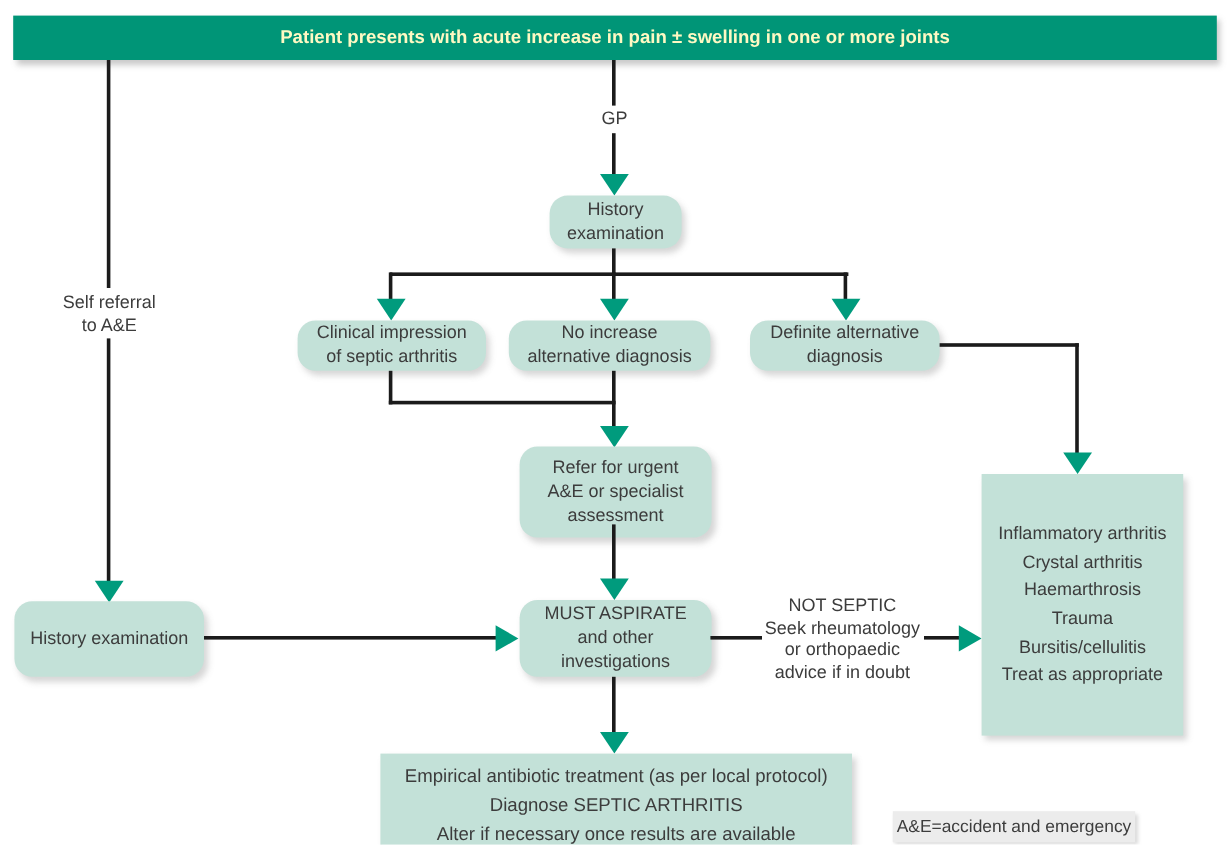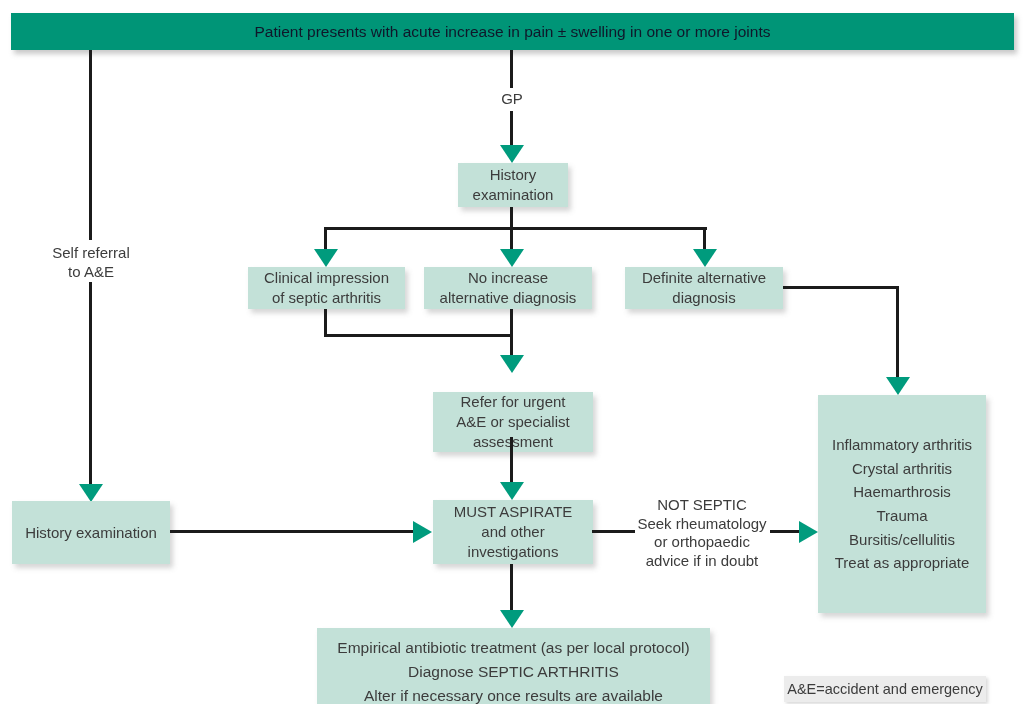--- a/index.html
+++ b/index.html
@@ -9,27 +9,27 @@
     --line:#1b1b1b;
     --text:#3c3c3c;
   }
   html,body{margin:0;padding:0;background:#fff;}
   #stage{
     position:relative;width:1024px;height:704px;overflow:hidden;background:#fff;
     font-family:"Liberation Sans","DejaVu Sans",sans-serif;color:var(--text,#3c3c3c);
   }
   .banner{
     position:absolute;display:flex;align-items:center;justify-content:center;
-    background:var(--banner,#009577);color:#0f172a;font-weight:400;font-size:15.5px;
+    background:var(--banner,#009577);color:#fef9c3;font-weight:700;font-size:15.5px;
     box-shadow:3px 4px 5px rgba(100,100,100,0.35);
   }
   .node{
     position:absolute;display:flex;align-items:center;justify-content:center;
     background:var(--node-fill,#c3e1d8);font-size:15px;line-height:1.32;text-align:center;
-    white-space:pre-line;box-shadow:3px 4px 5px rgba(120,120,120,0.30);
+    white-space:pre-line;box-shadow:3px 4px 5px rgba(120,120,120,0.30);border-radius:15px;
   }
   .freelabel{
     position:absolute;font-size:15px;line-height:1.25;text-align:center;white-space:pre-line;
   }
   .vl{position:absolute;width:3px;background:var(--line,#1b1b1b);}
   .hl{position:absolute;height:3px;background:var(--line,#1b1b1b);}
   .arr-d{position:absolute;width:0;height:0;
     border-left:12px solid transparent;border-right:12px solid transparent;
     border-top:18px solid var(--arrow,#009b7d);}
   .arr-r{position:absolute;width:0;height:0;
@@ -76,21 +76,21 @@
 of septic arthritis</div>
   <div class="node" style="left:424px;top:267px;width:168px;height:42px;">No increase
 alternative diagnosis</div>
   <div class="node" style="left:625px;top:267px;width:158px;height:42px;">Definite alternative
 diagnosis</div>
 
   <div class="vl" style="left:324px;top:309px;height:28px;"></div>
   <div class="hl" style="left:324px;top:334px;width:189px;"></div>
   <div class="vl" style="left:510px;top:309px;height:47px;"></div>
   <div class="arr-d" style="left:500px;top:355px;"></div>
-  <div class="node" style="left:433px;top:392px;width:160px;height:60px;">Refer for urgent
+  <div class="node" style="left:433px;top:372px;width:160px;height:76px;">Refer for urgent
 A&amp;E or specialist
 assessment</div>
 
   <div class="vl" style="left:510px;top:437px;height:46px;"></div>
   <div class="arr-d" style="left:500px;top:482px;"></div>
   <div class="node" style="left:433px;top:500px;width:160px;height:64px;">MUST ASPIRATE
 and other
 investigations</div>
 
   <div class="vl" style="left:89px;top:50px;height:190px;"></div>
@@ -123,15 +123,15 @@
   </div>
 
   <div class="vl" style="left:510px;top:564px;height:47px;"></div>
   <div class="arr-d" style="left:500px;top:610px;"></div>
   <div class="bigbox" style="left:317px;top:628px;width:393px;height:90px;">
     <div class="line">Empirical antibiotic treatment (as per local protocol)</div>
     <div class="line">Diagnose SEPTIC ARTHRITIS</div>
     <div class="line">Alter if necessary once results are available</div>
   </div>
 
-  <div class="legend" style="left:784px;top:676px;width:202px;height:26px;">A&amp;E=accident and emergency</div>
+  <div class="legend" style="left:744px;top:676px;width:202px;height:26px;">A&amp;E=accident and emergency</div>
 
 </div>
 
 </body></html>

